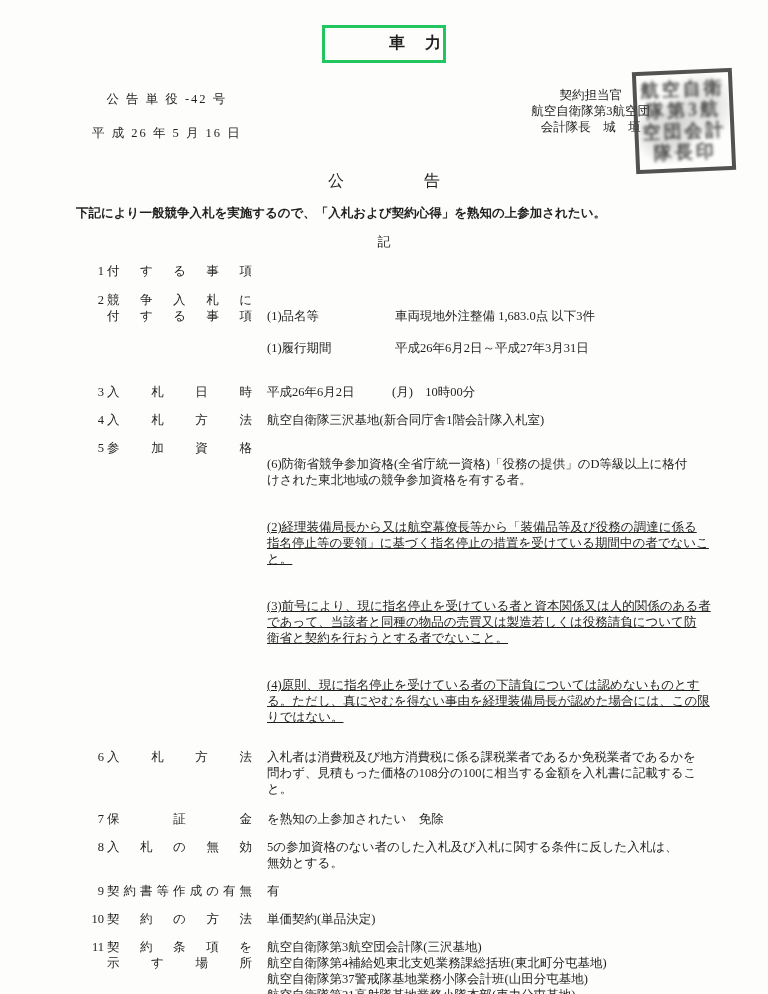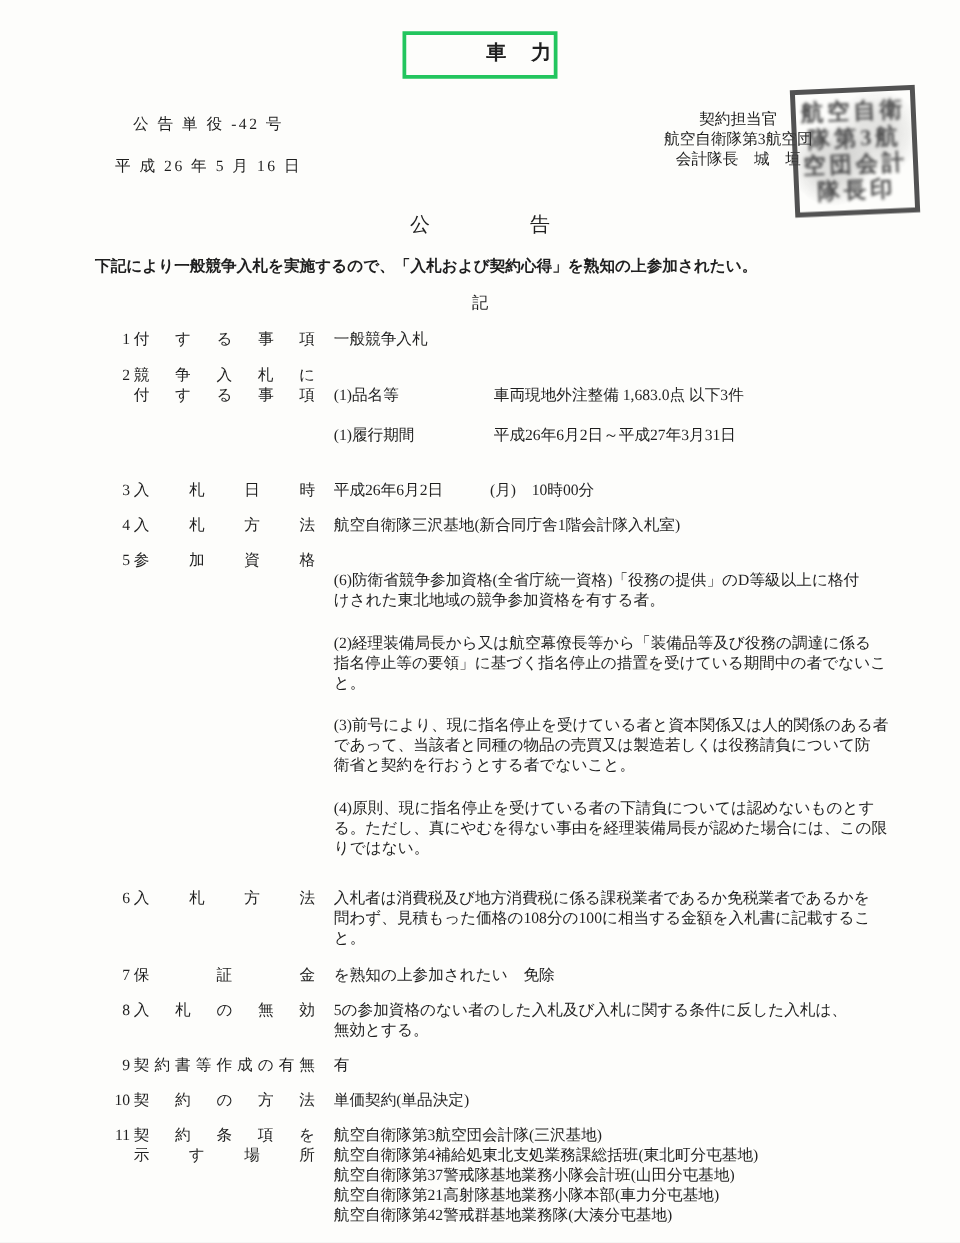--- a/index.html
+++ b/index.html
@@ -54,21 +54,21 @@
   .items{margin:13px 16px 0 84px;}
   .item{display:flex;margin-bottom:12px;}
   .item .no{width:20px;flex-shrink:0;text-align:right;margin-right:3px;}
   .item .label{
     width:145px;flex-shrink:0;margin-right:15px;
     text-align:justify;text-align-last:justify;text-justify:inter-character;
     white-space:pre-line;
   }
   .item .content{flex:1;max-width:500px;white-space:pre-line;}
   .kv .k{display:inline-block;width:128px;}
-  .para + .para{margin-top:2px;}
+  .para + .para{margin-top:15px;text-decoration:underline;}
   .mb13{margin-bottom:13px;}
   .mb8{margin-bottom:8px;}
   .mb14{margin-bottom:14px;}
   .mb6{margin-bottom:6px;}
 </style>
 </head>
 <body>
 
 <div class="page">
 
@@ -99,21 +99,20 @@
 
   <div class="kokoku">公　　　　　告</div>
   <div class="intro">下記により一般競争入札を実施するので、「入札および契約心得」を熟知の上参加されたい。</div>
   <div class="ki">記</div>
 
   <div class="items">
 
     <div class="item mb13">
       <div class="no">1</div>
       <div class="label">付する事項</div>
-      <div class="content">一般競争入札</div>
     </div>
 
     <div class="item">
       <div class="no">2</div>
       <div class="label">競争入札に
 付する事項</div>
       <div class="content">
         <div class="kv"><span class="k">(1)品名等</span><span class="v">車両現地外注整備 1,683.0点 以下3件</span></div>
         <div class="kv"><span class="k">(1)履行期間</span><span class="v">平成26年6月2日～平成27年3月31日</span></div>
       </div>

